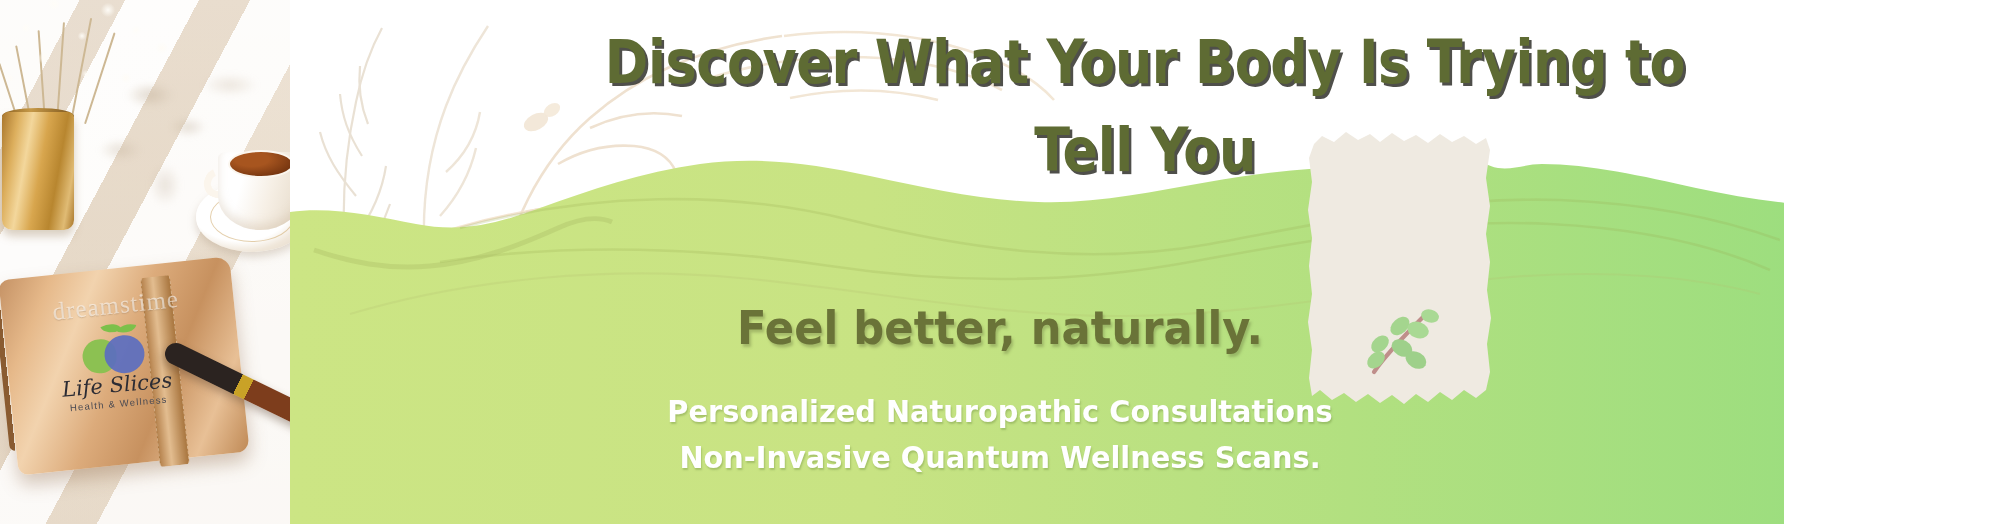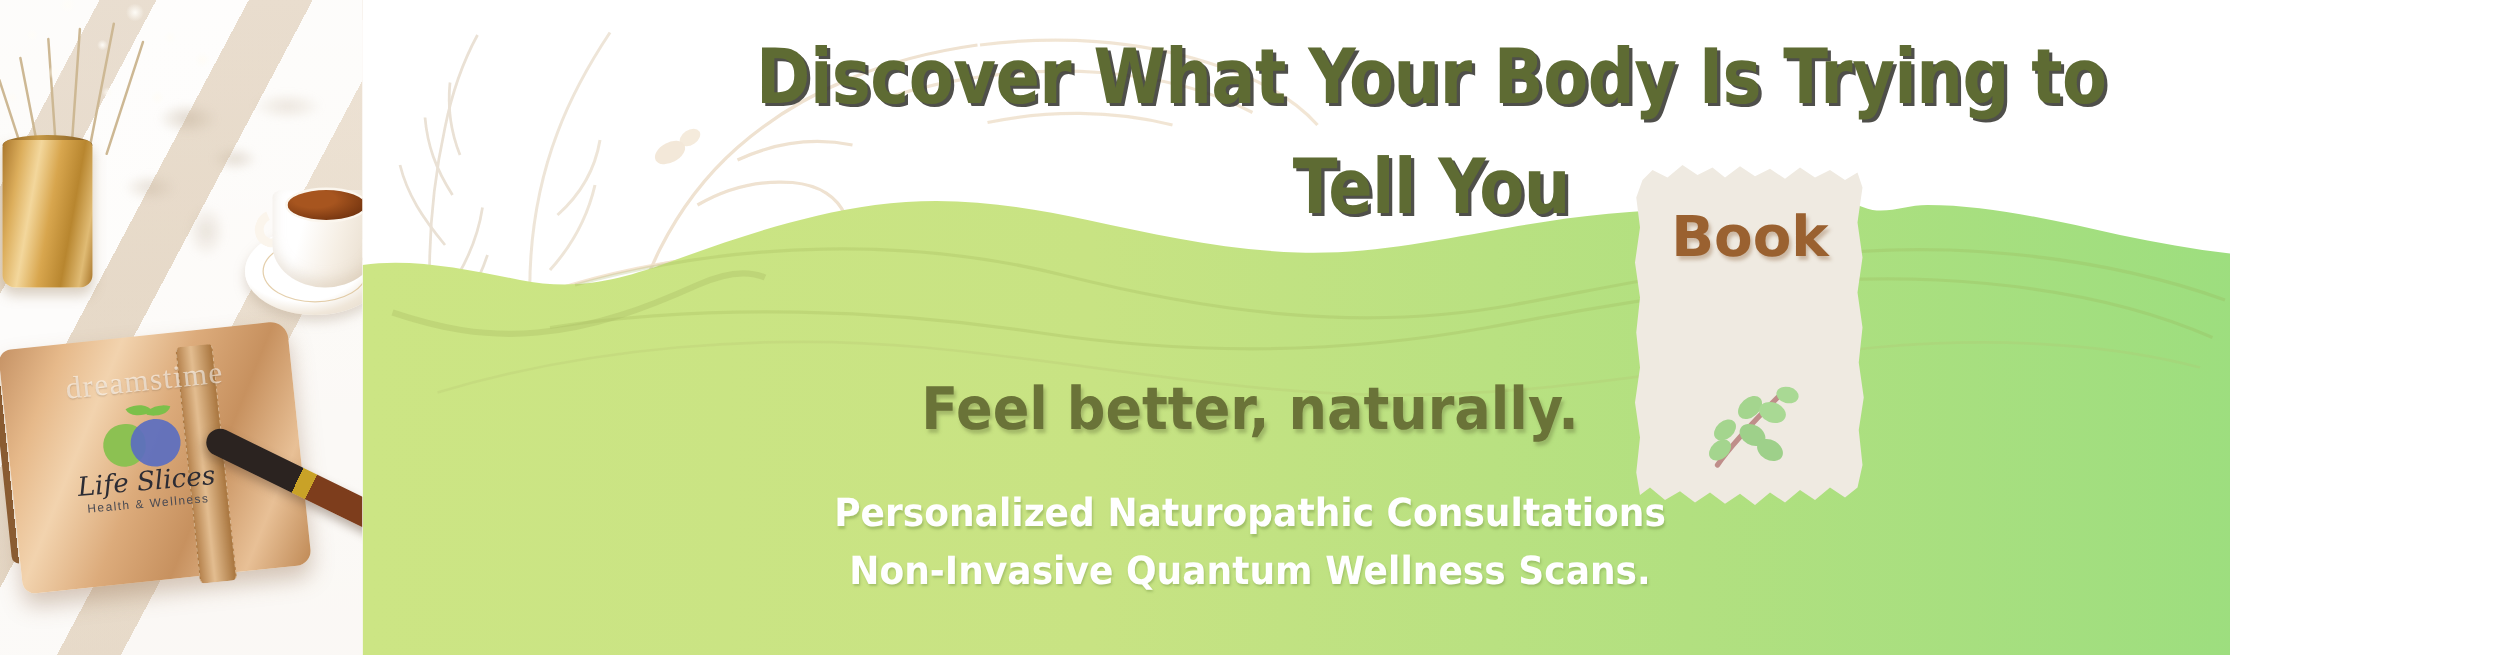--- a/index.html
+++ b/index.html
@@ -385,21 +385,20 @@
       <svg id="badge-paper" viewBox="0 0 200 282" preserveAspectRatio="none">
         <path fill="#efeae1" d="
           M14,16 L22,8 L34,14 L46,4 L58,12 L70,6 L80,14 L92,5 L104,13 L116,7
           L128,15 L140,6 L152,14 L164,8 L176,16 L186,10 L190,22
           L186,50 L190,78 L186,106 L190,134 L187,162 L191,190 L187,216 L190,244
           L186,262 L176,270 L164,262 L152,272 L140,264 L128,274 L116,266
           L104,276 L92,267 L80,275 L68,266 L56,274 L44,265 L32,272 L20,262
           L12,268 L9,250 L12,222 L8,194 L12,166 L9,138 L12,110 L8,82 L12,54 L9,30 Z"></path>
       </svg>
       <div id="badge-text">
-        <span class="bl">Book</span>
       </div>
       <svg id="badge-sprig" viewBox="0 0 90 74">
         <path d="M18 68 C 26 56, 44 36, 68 12" stroke="#bf8e8a" stroke-width="4.2" fill="none" stroke-linecap="round"></path>
         <ellipse cx="24" cy="40" rx="10" ry="7" fill="#a4d58e" transform="rotate(-42 24 40)"></ellipse>
         <ellipse cx="20" cy="56" rx="10" ry="7" fill="#a4d58e" transform="rotate(-42 20 56)"></ellipse>
         <ellipse cx="44" cy="22" rx="11" ry="7.5" fill="#a4d58e" transform="rotate(-42 44 22)"></ellipse>
         <ellipse cx="46" cy="44" rx="11" ry="8" fill="#9ed08a" transform="rotate(30 46 44)"></ellipse>
         <ellipse cx="60" cy="56" rx="11" ry="8" fill="#9ed08a" transform="rotate(30 60 56)"></ellipse>
         <ellipse cx="62" cy="26" rx="11" ry="8" fill="#a9d994" transform="rotate(20 62 26)"></ellipse>
         <ellipse cx="74" cy="12" rx="9" ry="6.5" fill="#a9d994" transform="rotate(14 74 12)"></ellipse>

